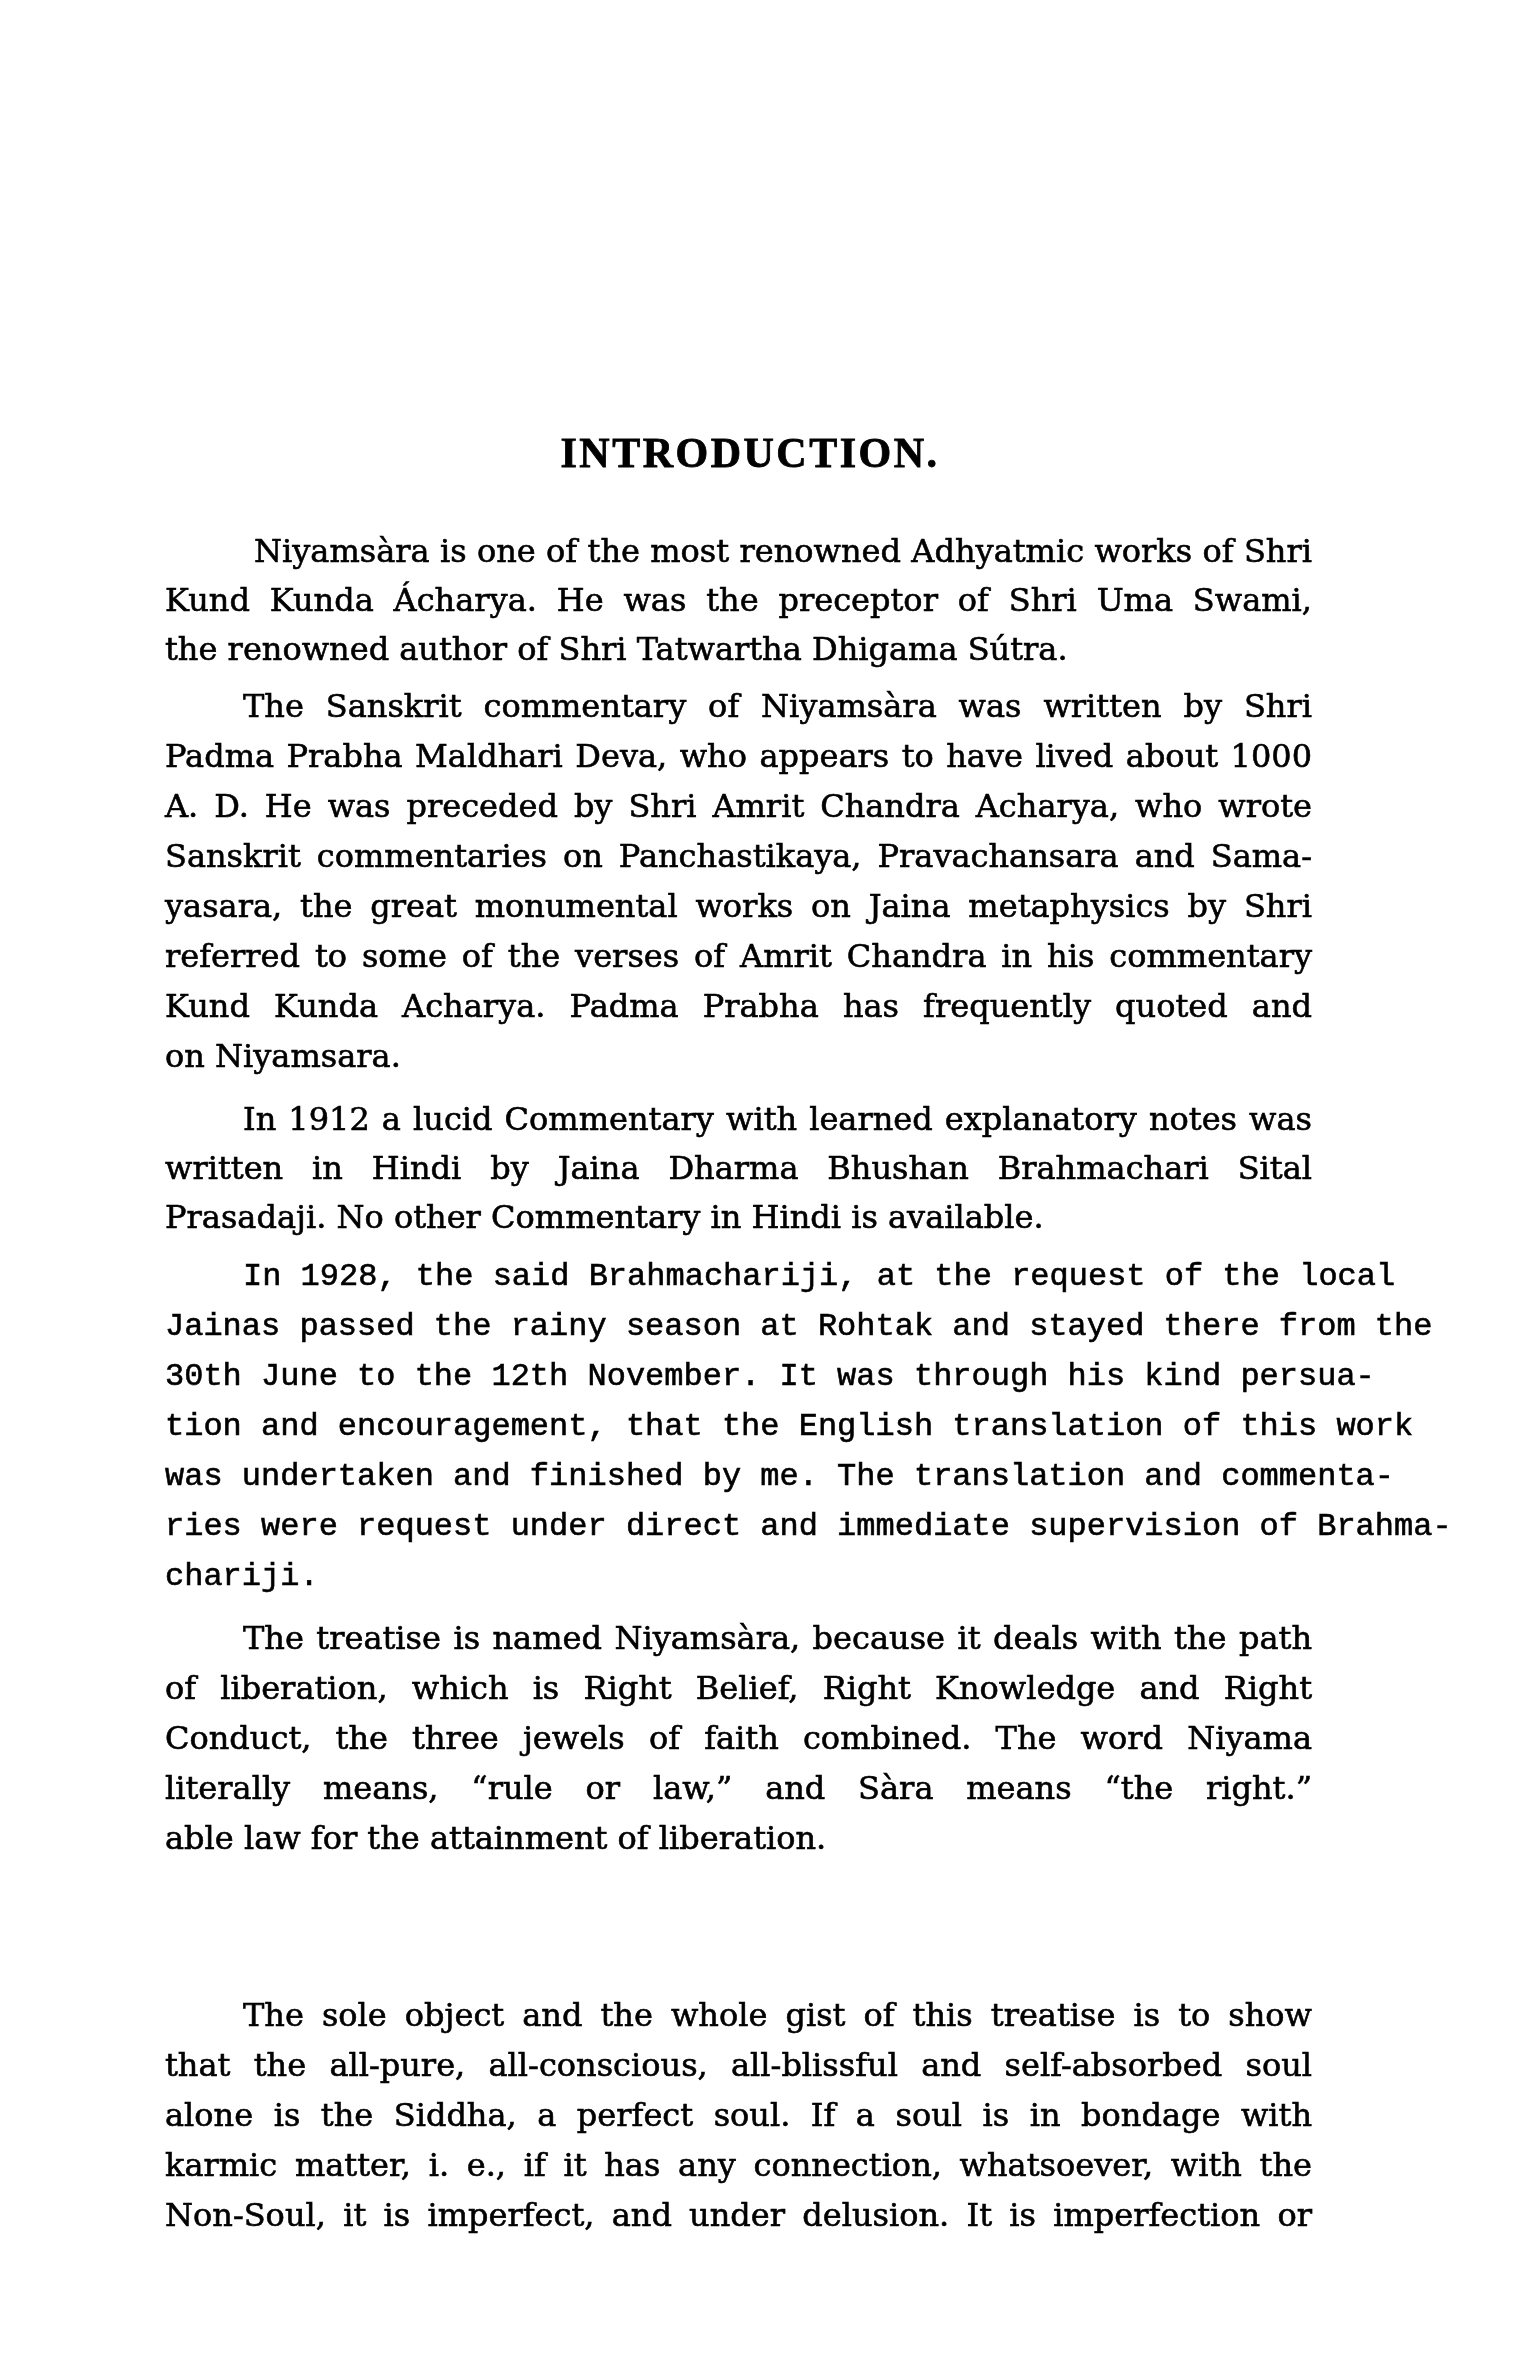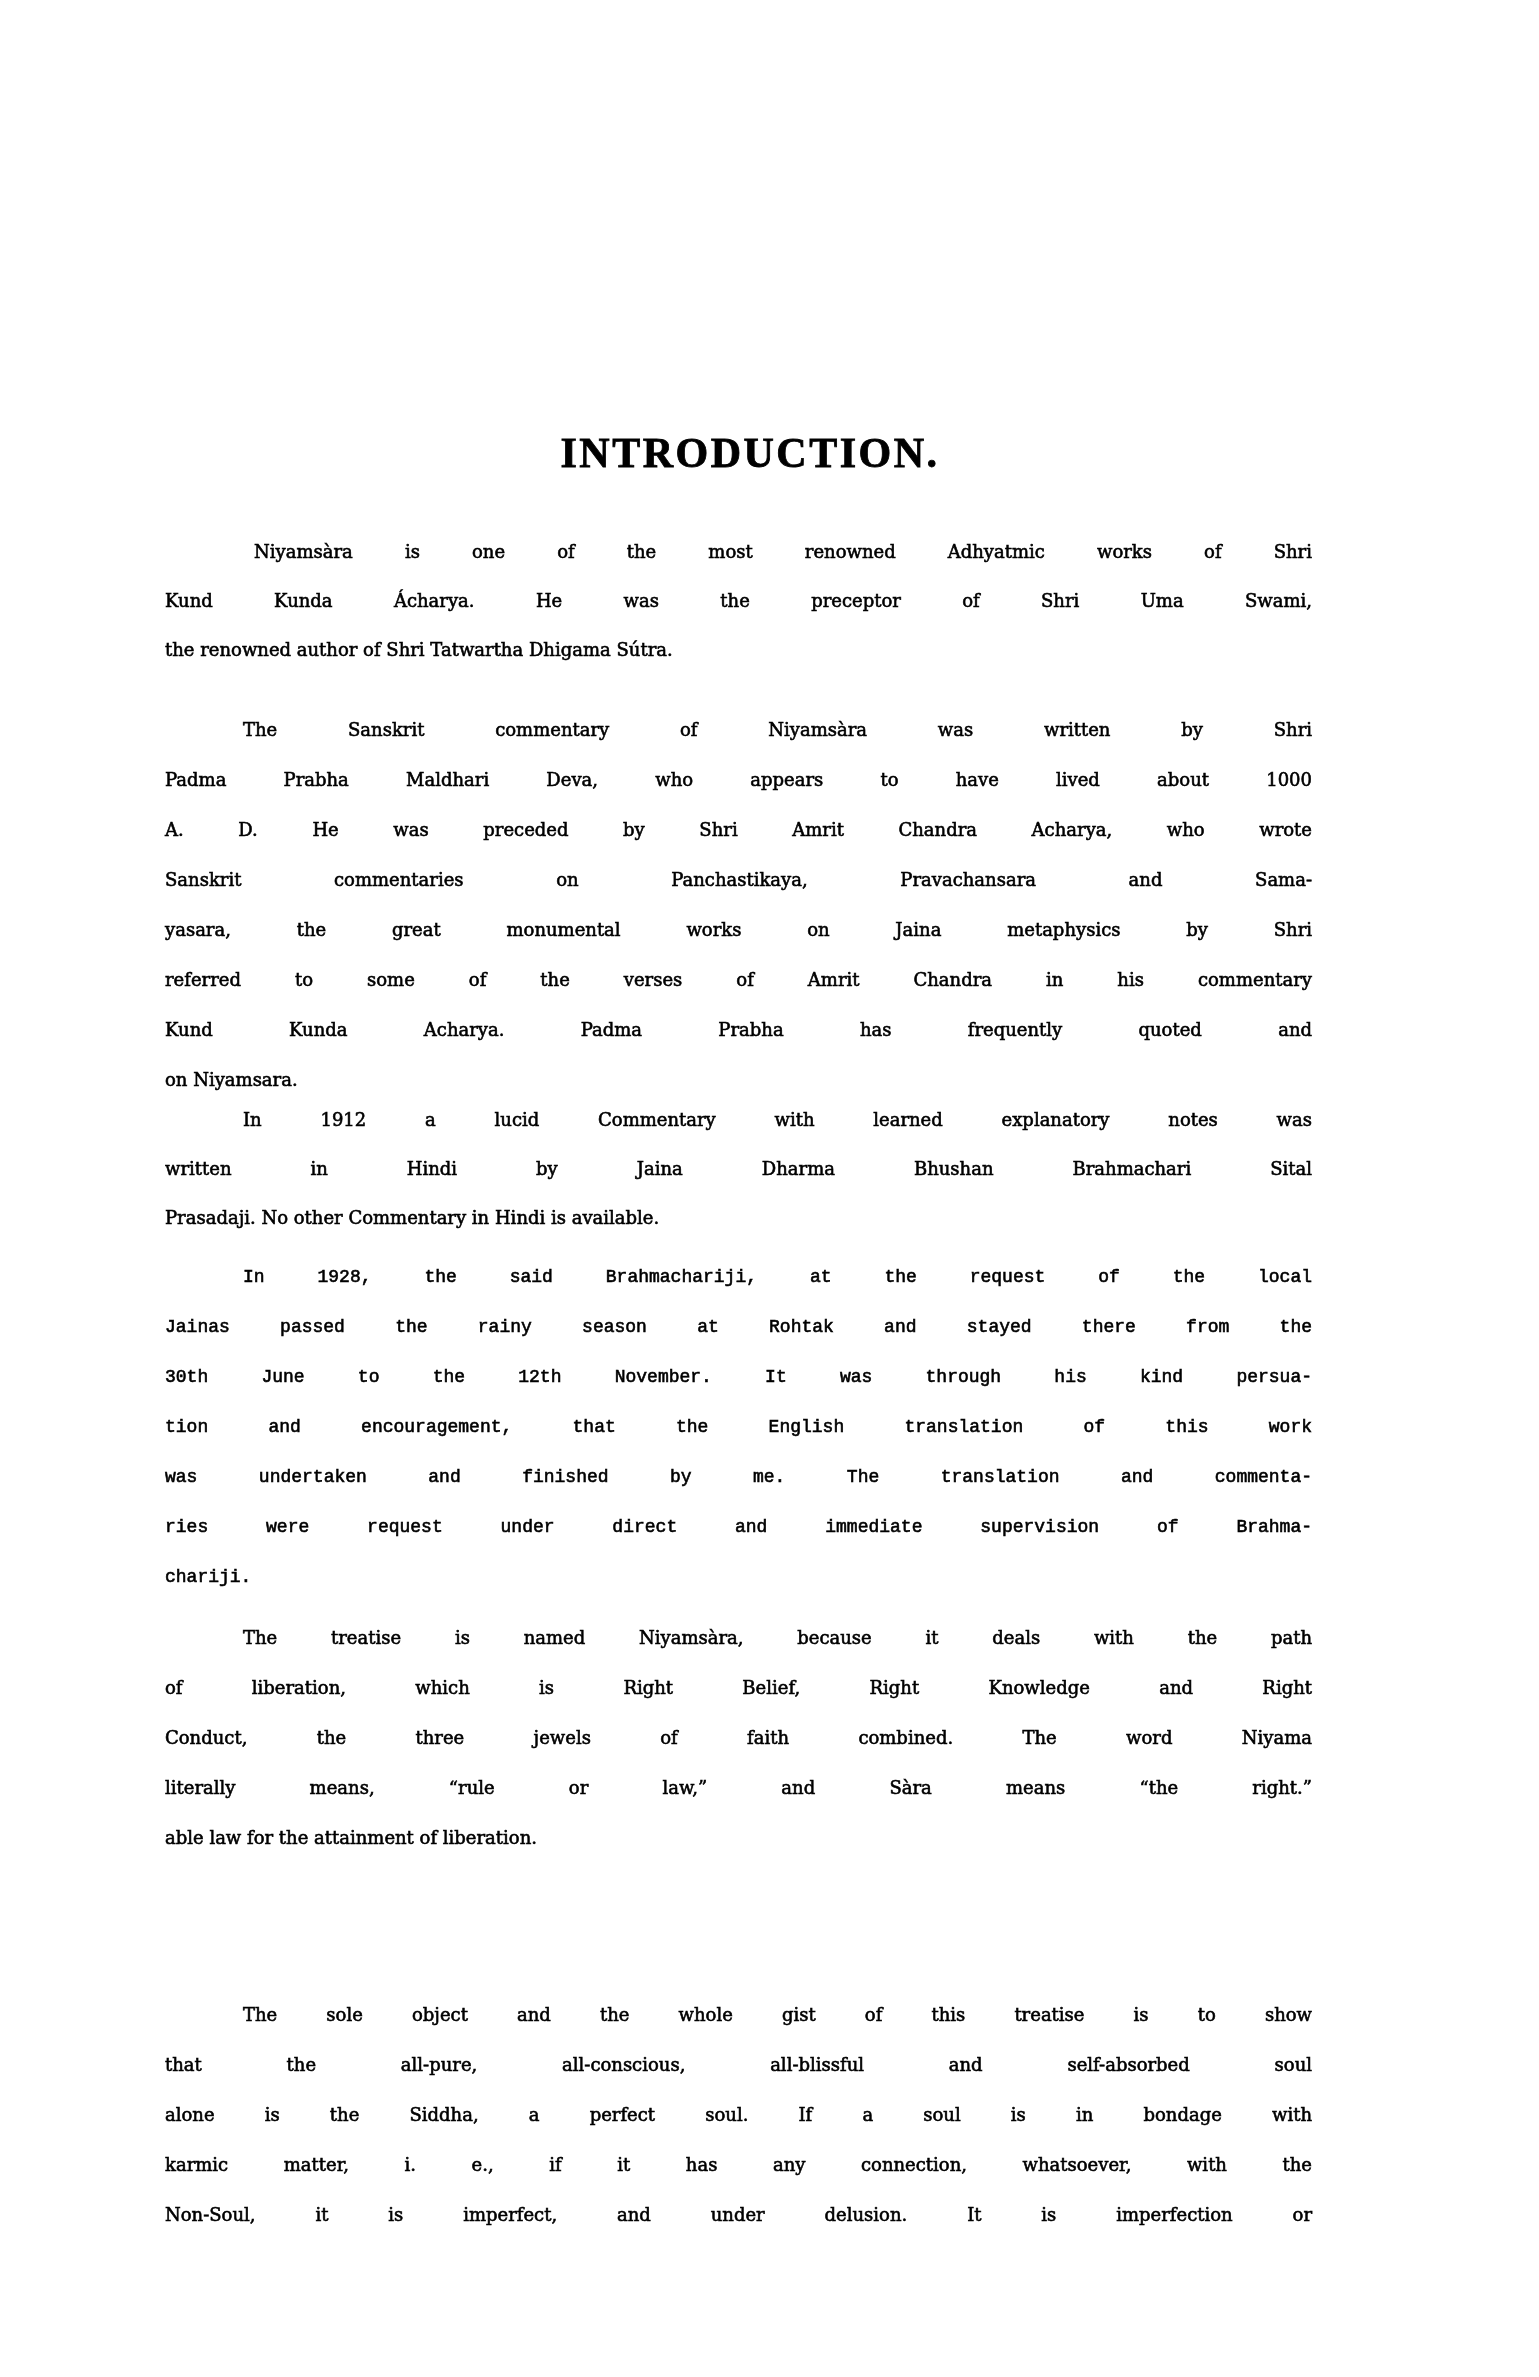--- a/index.html
+++ b/index.html
@@ -8,29 +8,29 @@
   .title {
     position: absolute; left: 0; width: 1500px; top: 429px;
     text-align: center;
     font-family: "Liberation Serif", serif; font-weight: bold;
     font-size: 42px; line-height: 49px; letter-spacing: 2.5px;
     -webkit-text-stroke: 0.8px #000;
   }
   .para { position: absolute; left: 165px; width: 1147px; }
   .line {
     display: block; white-space: nowrap;
-    font-family: "DejaVu Serif", serif; font-size: 18px;
+    font-family: "DejaVu Serif", serif; font-size: 32px;
     text-align: justify; text-align-last: justify;
     -webkit-text-stroke: 0.6px #000;
     height: 49px; line-height: 49px;
   }
   .line.indent { padding-left: 78px; }
   .line.last { text-align-last: left; }
   #p1 { top: 527px; } #p1 .line { height: 49px; line-height: 49px; }
-  #p2 { top: 681px; margin-top: 24px; } #p2 .line { height: 50px; line-height: 50px; }
+  #p2 { top: 681px; } #p2 .line { height: 50px; line-height: 50px; }
   #p3 { top: 1095px; } #p3 .line { height: 49px; line-height: 49px; }
   #p4 { top: 1252px; } #p4 .line { height: 50px; line-height: 50px; font-family: Liberation Mono, monospace; }
   #p5 { top: 1613px; } #p5 .line { height: 50px; line-height: 50px; }
   #p6 { top: 1978px; margin-top: 12px; } #p6 .line { height: 50px; line-height: 50px; }
   #p1 .line.indent { padding-left: 89px; }
 </style>
 </head>
 <body>
 
 <div class="page">

